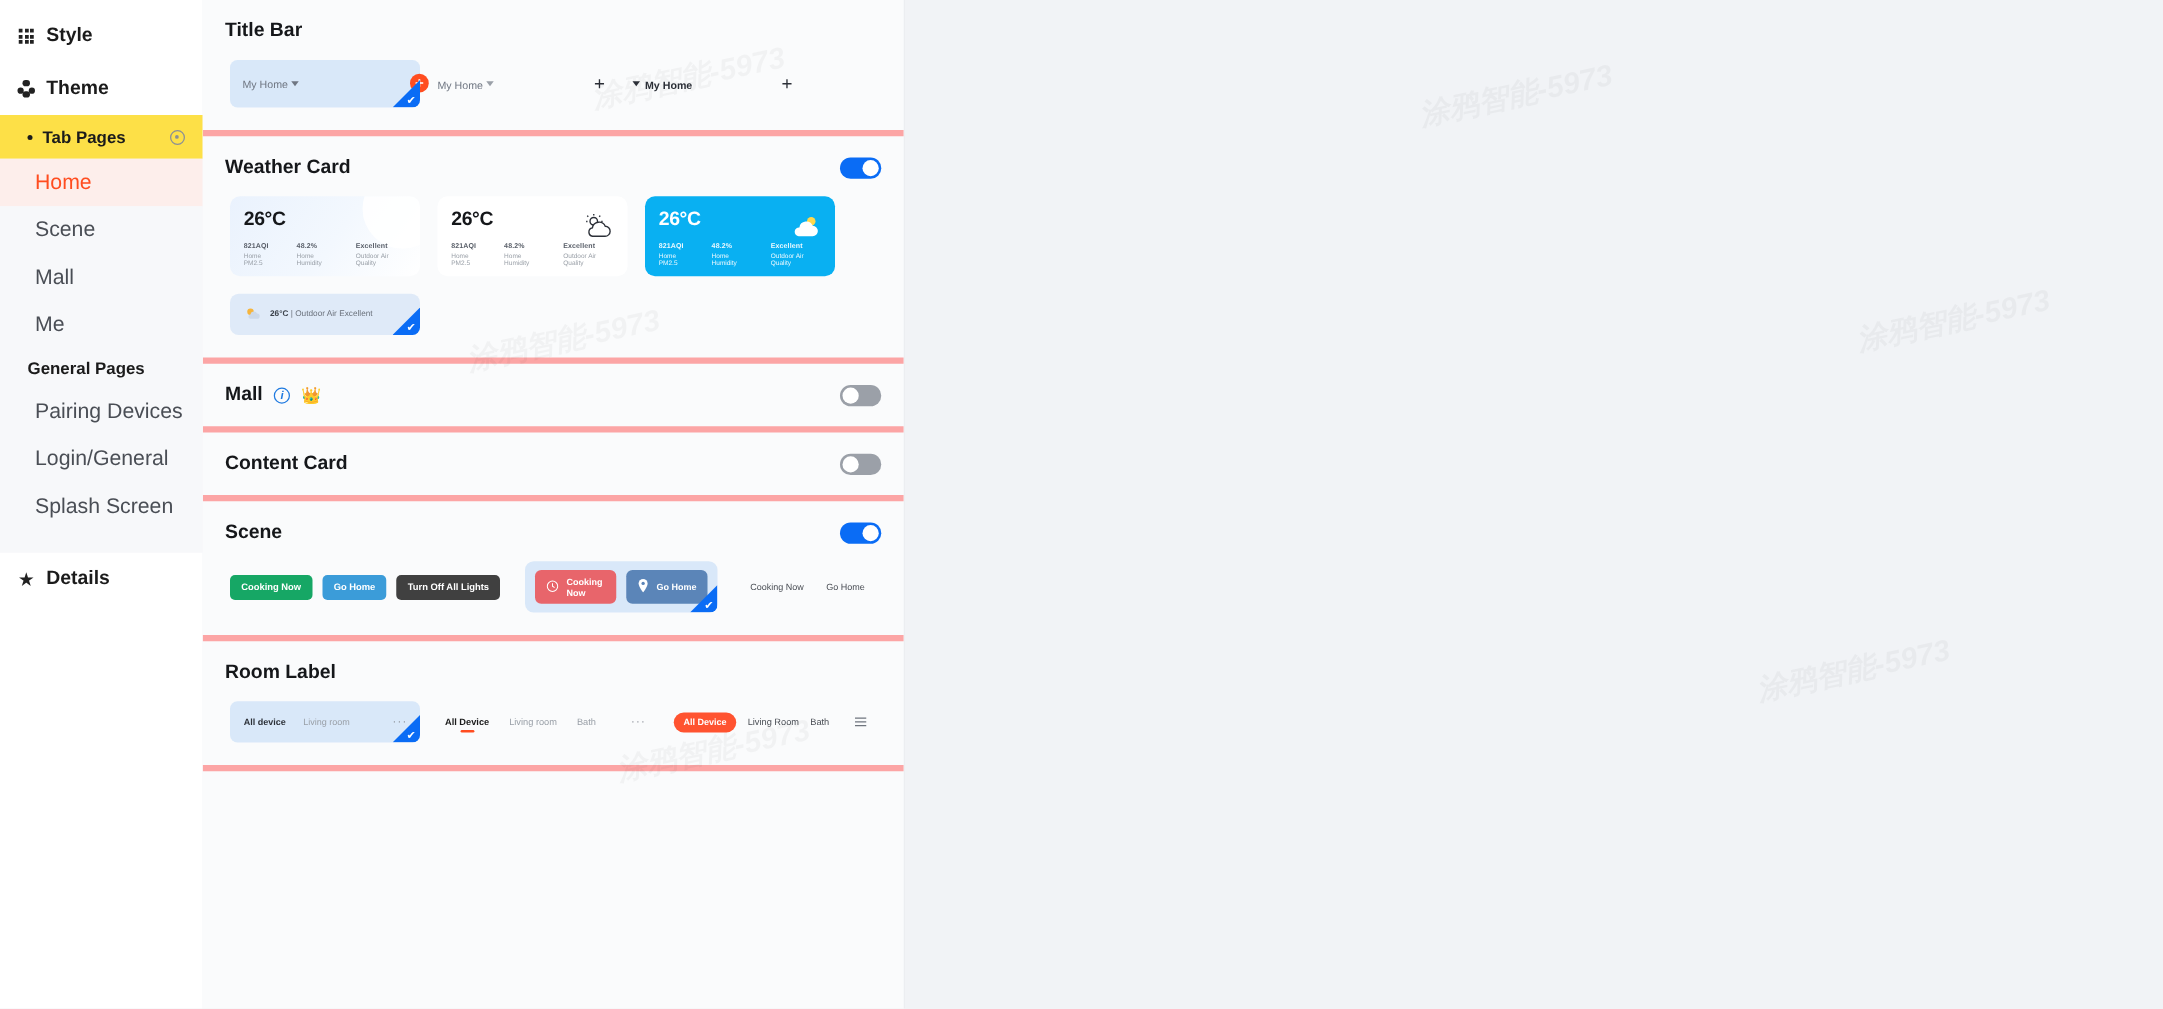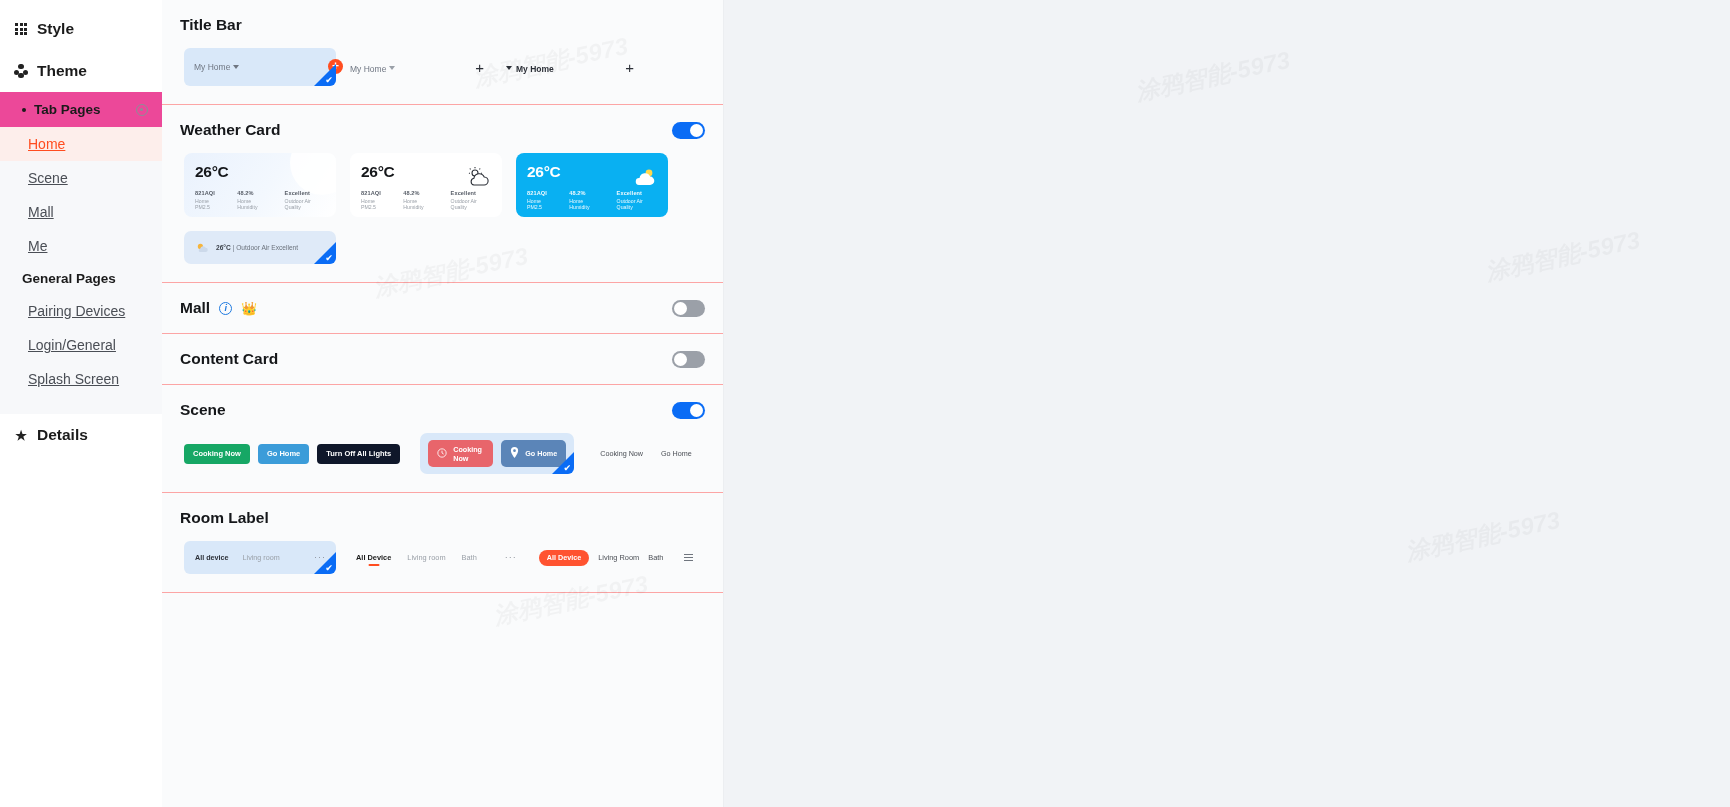--- a/index.html
+++ b/index.html
@@ -33,42 +33,41 @@
   .clover i:nth-child(4){ left: 4.3px; top: 8.6px; }
   .fan { width: 14px; height: 14px; border-radius: 50%; border: 1.7px solid #222; position: relative; overflow: hidden; }
   .fan::before, .fan::after { content:""; position:absolute; background:#222; }
   .fan::before { width: 1.7px; height: 6px; left: 4.4px; top: 0px; transform: rotate(30deg); }
   .fan::after { width: 6px; height: 1.7px; left: 0px; top: 6.5px; transform: rotate(20deg); }
   .star-ic { font-size: 13px; line-height: 1; color: #222; }
 
   .section-block { background: #f7f8fa; }
   .tabpages-head {
     display: flex; align-items: center; justify-content: space-between;
-    padding: 10px 14px 10px 22px; background: #ec4899;
+    padding: 10px 14px 10px 22px; background: #fde047;
   }
   .tabpages-title { display: flex; align-items: center; gap: 8px; font-size: 13.5px; font-weight: 700; color: #1b1b1b; }
   .bullet { width: 4px; height: 4px; border-radius: 50%; background: #1b1b1b; display: inline-block; }
   .gear { width: 12px; height: 12px; border-radius: 50%; border: 1.4px solid #8b8f96; position: relative; }
   .gear::after { content:""; position:absolute; left: 3px; top: 3px; width: 3.2px; height: 3.2px; border-radius: 50%; background:#8b8f96; }
 
   .subnav-item {
-    padding: 9px 14px 9px 28px; font-size: 14px; color: #4a4e55; cursor: pointer;
+    padding: 9px 14px 9px 28px; font-size: 17px; color: #4a4e55; cursor: pointer;
     background: #f7f8fa;
-    text-decoration: underline;
   }
   .subnav-item.active { color: #ff4d20; background: #fdeeeb; }
   .group-label { padding: 8px 14px 8px 22px; font-size: 13.5px; font-weight: 700; color: #1b1b1b; background:#f7f8fa; }
   .sidebar-tail { height: 18px; background: #f7f8fa; }
 
   
   .middle {
     width: 562px; flex: 0 0 562px; height: 807px; background: #fafbfc;
     overflow: hidden; position: relative; border-right: 1px solid #eceef1;
   }
-  .mrow { border-bottom: 1px solid #fca5a5; padding: 0 0 0 18px; position: relative; }
+  .mrow { border-bottom: 5px solid #fca5a5; padding: 0 0 0 18px; position: relative; }
   .mrow-head { display: flex; align-items: center; justify-content: space-between; padding: 16px 18px 0 0; }
   .mrow-title { font-size: 15.5px; font-weight: 700; color: #15171a; display: flex; align-items: center; gap: 9px; }
   .info-ic { width: 13px; height: 13px; border-radius: 50%; border: 1.3px solid #1f7ae0; color: #1f7ae0;
              font-size: 9px; line-height: 11px; text-align: center; font-weight: 700; font-style: italic; }
   .crown { font-size: 13px; line-height: 1; }
   .mrow-body { padding: 14px 0 18px 4px; }
 
   
   .toggle { width: 33px; height: 17px; border-radius: 9px; position: relative; cursor: pointer; flex: 0 0 33px; }
   .toggle .knob { position: absolute; width: 13px; height: 13px; border-radius: 50%; background: #fff; top: 2px; transition: none; }
@@ -129,21 +128,21 @@
   }
   .wx-strip-txt { font-size: 6.6px; color: #6b727c; }
   .wx-strip-txt b { color: #3c424b; font-weight: 600; }
 
   
   .scene-wrap { display: flex; align-items: center; gap: 0; }
   .sc-btn { height: 20px; border-radius: 4px; display: inline-flex; align-items: center; justify-content: center;
             color: #fff; font-size: 7.5px; font-weight: 700; padding: 0 9px; margin-right: 8px; }
   .sc-green { background: #16a765; }
   .sc-blue { background: #3b9cd9; }
-  .sc-purple { background: #0f172a; text-align: right; }
+  .sc-purple { background: #404040; text-align: right; }
   .sc-group {
     background: #d9e8f9; border-radius: 7px; padding: 7px 8px; display: flex; gap: 8px; position: relative; margin-left: 12px;
   }
   .sc-lg { width: 65px; height: 27px; border-radius: 5px; display: flex; align-items: center; gap: 6px; padding-left: 9px;
            color: #fff; font-size: 7.2px; font-weight: 700; }
   .sc-lg.red { background: #e8656b; }
   .sc-lg.steel { background: #5b85b8; }
   .sc-plain { display: flex; gap: 18px; margin-left: 26px; }
   .sc-plain span { font-size: 7.2px; color: #4a4e55; }
 

